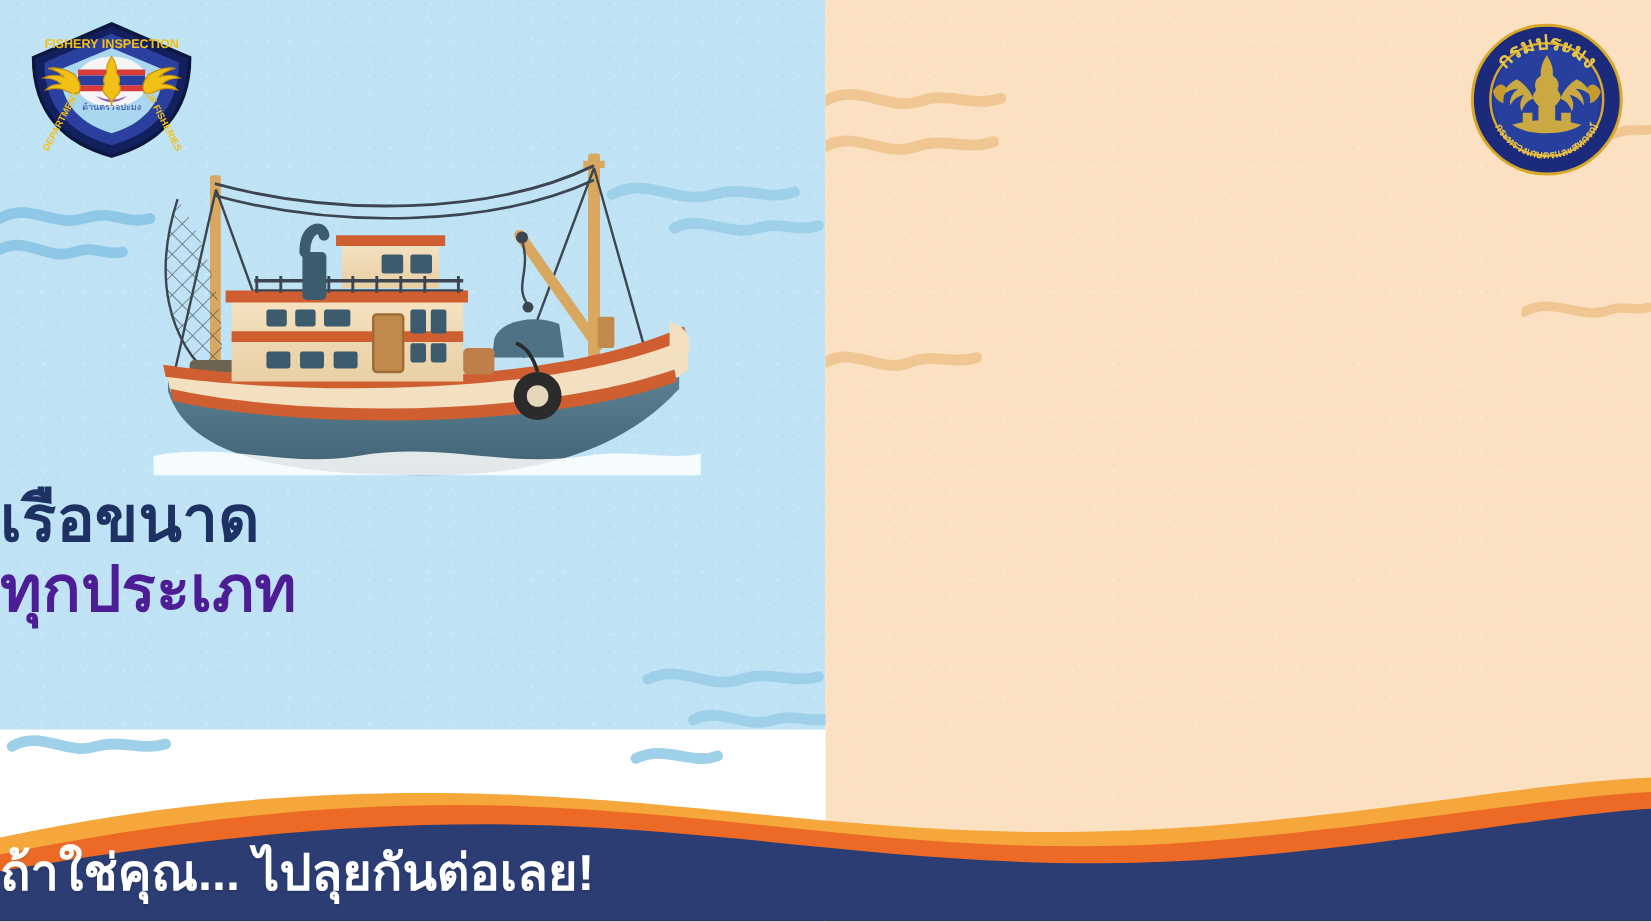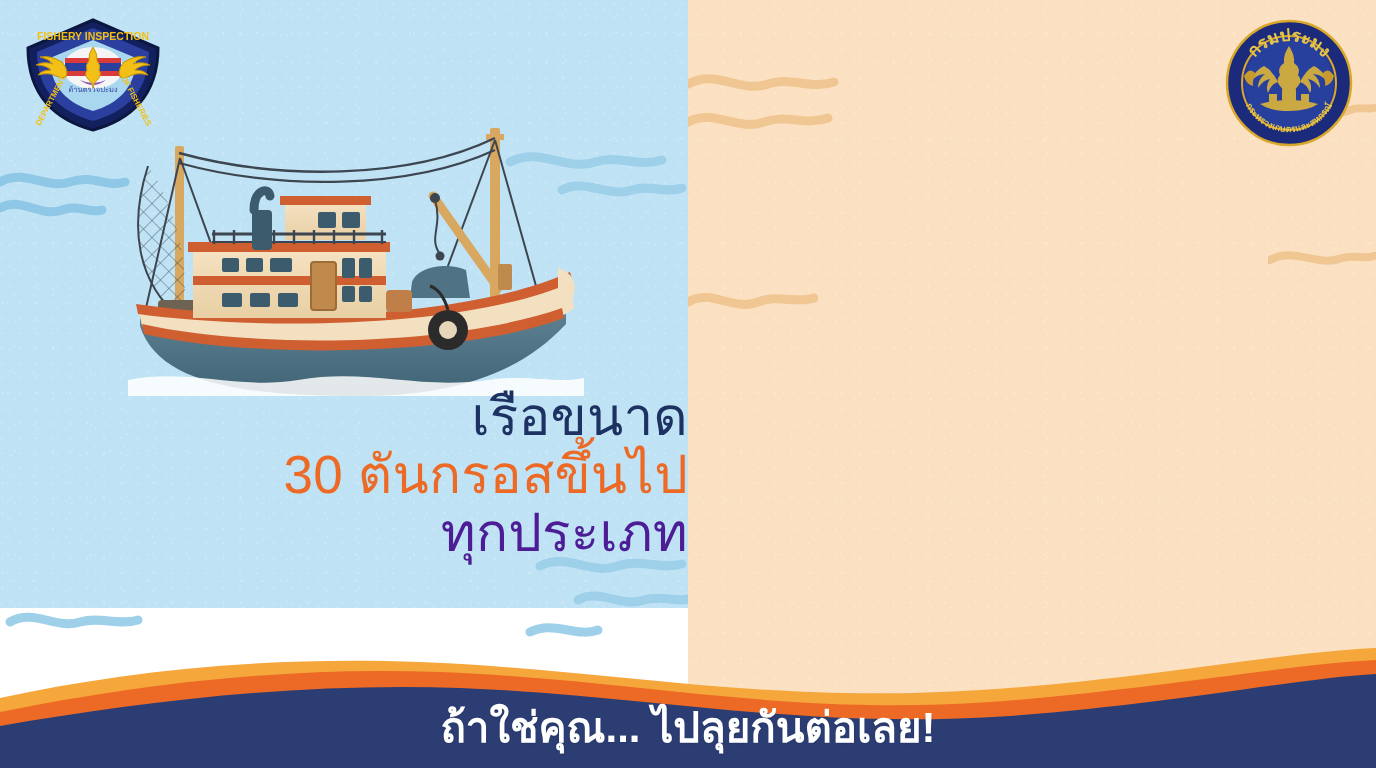--- a/index.html
+++ b/index.html
@@ -34,32 +34,32 @@
 
   
   .logo-left  { position:absolute; left:18px;  top:14px; width:150px; height:120px; }
   .logo-right { position:absolute; right:22px; top:18px; width:130px; height:130px; }
 
   
   .boat-big   { position:absolute; left:118px; top:118px; width:470px; height:290px; }
 
   
   .left-head {
-    position:absolute; left:0; top:389px; width:688px;
-    text-align:right; line-height:1.06;
-    font-weight:normal; letter-spacing:.2px;
+    position:absolute; left:0; top:406px; width:688px;
+    text-align:left; line-height:1.06;
+    font-weight:bold; letter-spacing:.2px;
   }
   .left-head .l1 { font-size:53px; color:#1d3263; display:block; }
   .left-head .l2 { font-size:53px; color:#ec6a25; display:block; margin-top:2px;}
   .left-head .l3 { font-size:53px; color:#4c1d95; display:block; margin-top:2px;}
 
   
   .bottom-waves { position:absolute; left:0; bottom:0; width:1376px; height:140px; }
   .banner-text {
-    position:absolute; left:0; bottom:8px; width:1376px; text-align:center;
+    position:absolute; left:0; bottom:8px; width:1376px; 
     font-size:42px; font-weight:bold; color:#ffffff; z-index:6;
     text-shadow:0 1px 2px rgba(0,0,0,.12);
   }
 </style>
 </head>
 <body>
 
 <div id="stage">
 
   <div class="panel-left">
@@ -192,21 +192,20 @@
 
       <circle cx="330" cy="212" r="20" fill="#2b2b2b"></circle>
       <circle cx="330" cy="212" r="9" fill="#e6d7bb"></circle>
       <path d="M330 192 C325 175,318 170,312 168" stroke="#2b2b2b" stroke-width="3" fill="none"></path>
 
       <path d="M10 262 C70 250,120 272,180 262 C250 250,300 272,370 262 C410 256,440 266,466 260 L466 278 L10 278z" fill="#ffffff" opacity=".85"></path>
     </svg>
 
     <div class="left-head">
       <span class="l1">เรือขนาด</span>
-      <span class="l2">30 ตันกรอสขึ้นไป</span>
       <span class="l3">ทุกประเภท</span>
     </div>
   </div>
 
   <div class="panel-right">
     <div class="grain"></div>
 
     <svg class="deco" style="left:0;top:60px;width:190px;height:130px" viewBox="0 0 190 130">
       <path d="M0 24 C28 8,52 34,80 24 C103 16,122 30,146 22" stroke="#f0c793" stroke-width="9" fill="none" stroke-linecap="round"></path>
       <path d="M0 62 C26 48,50 72,76 62 C98 54,118 66,140 58" stroke="#f0c793" stroke-width="9" fill="none" stroke-linecap="round"></path>

